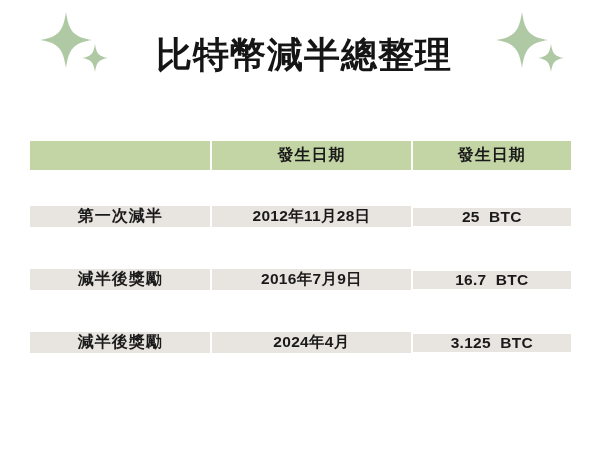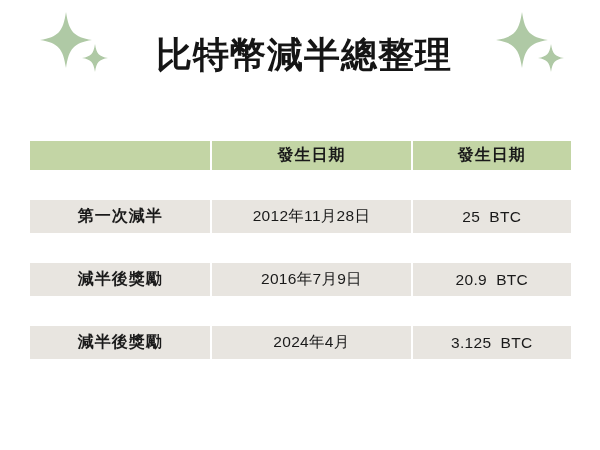--- a/index.html
+++ b/index.html
@@ -68,21 +68,21 @@
     background: #ffffff;
   }
 
   .row {
     display: flex;
     width: 100%;
     background: #ffffff;
   }
 
   .row-header { height: 57px; }
-  .row-body   { height: 61px; }
+  .row-body   { height: 61px; align-items: center; }
 
   .cell {
     display: flex;
     align-items: center;
     justify-content: center;
     box-sizing: border-box;
     text-align: center;
     white-space: pre;
     margin-top: 28px;
   }
@@ -111,21 +111,21 @@
 
   .row-body .col-0 {
     font-size: 16px;
     font-weight: 700;
     letter-spacing: 1px;
   }
 
   .row-body .col-1,
   .row-body .col-2 {
     font-size: 15.5px;
-    font-weight: 400;
+    font-weight: 700;
     letter-spacing: 0.3px;
   }
 </style>
 </head>
 <body>
 
 <div class="slide">
 
   <div class="sparkle sparkle-left">
     <svg viewBox="0 0 84 70" width="84" height="70" aria-hidden="true">
@@ -155,21 +155,21 @@
 
     <div class="row row-body">
       <div class="cell col-0">第一次減半</div>
       <div class="cell col-1">2012年11月28日</div>
       <div class="cell col-2">25  BTC</div>
     </div>
 
     <div class="row row-body">
       <div class="cell col-0">減半後獎勵</div>
       <div class="cell col-1">2016年7月9日</div>
-      <div class="cell col-2">20.9  BTC</div>
+      <div class="cell col-2">16.7  BTC</div>
     </div>
 
 
     <div class="row row-body">
       <div class="cell col-0">減半後獎勵</div>
       <div class="cell col-1">2024年4月</div>
       <div class="cell col-2">3.125  BTC</div>
     </div>
 
   </div>

